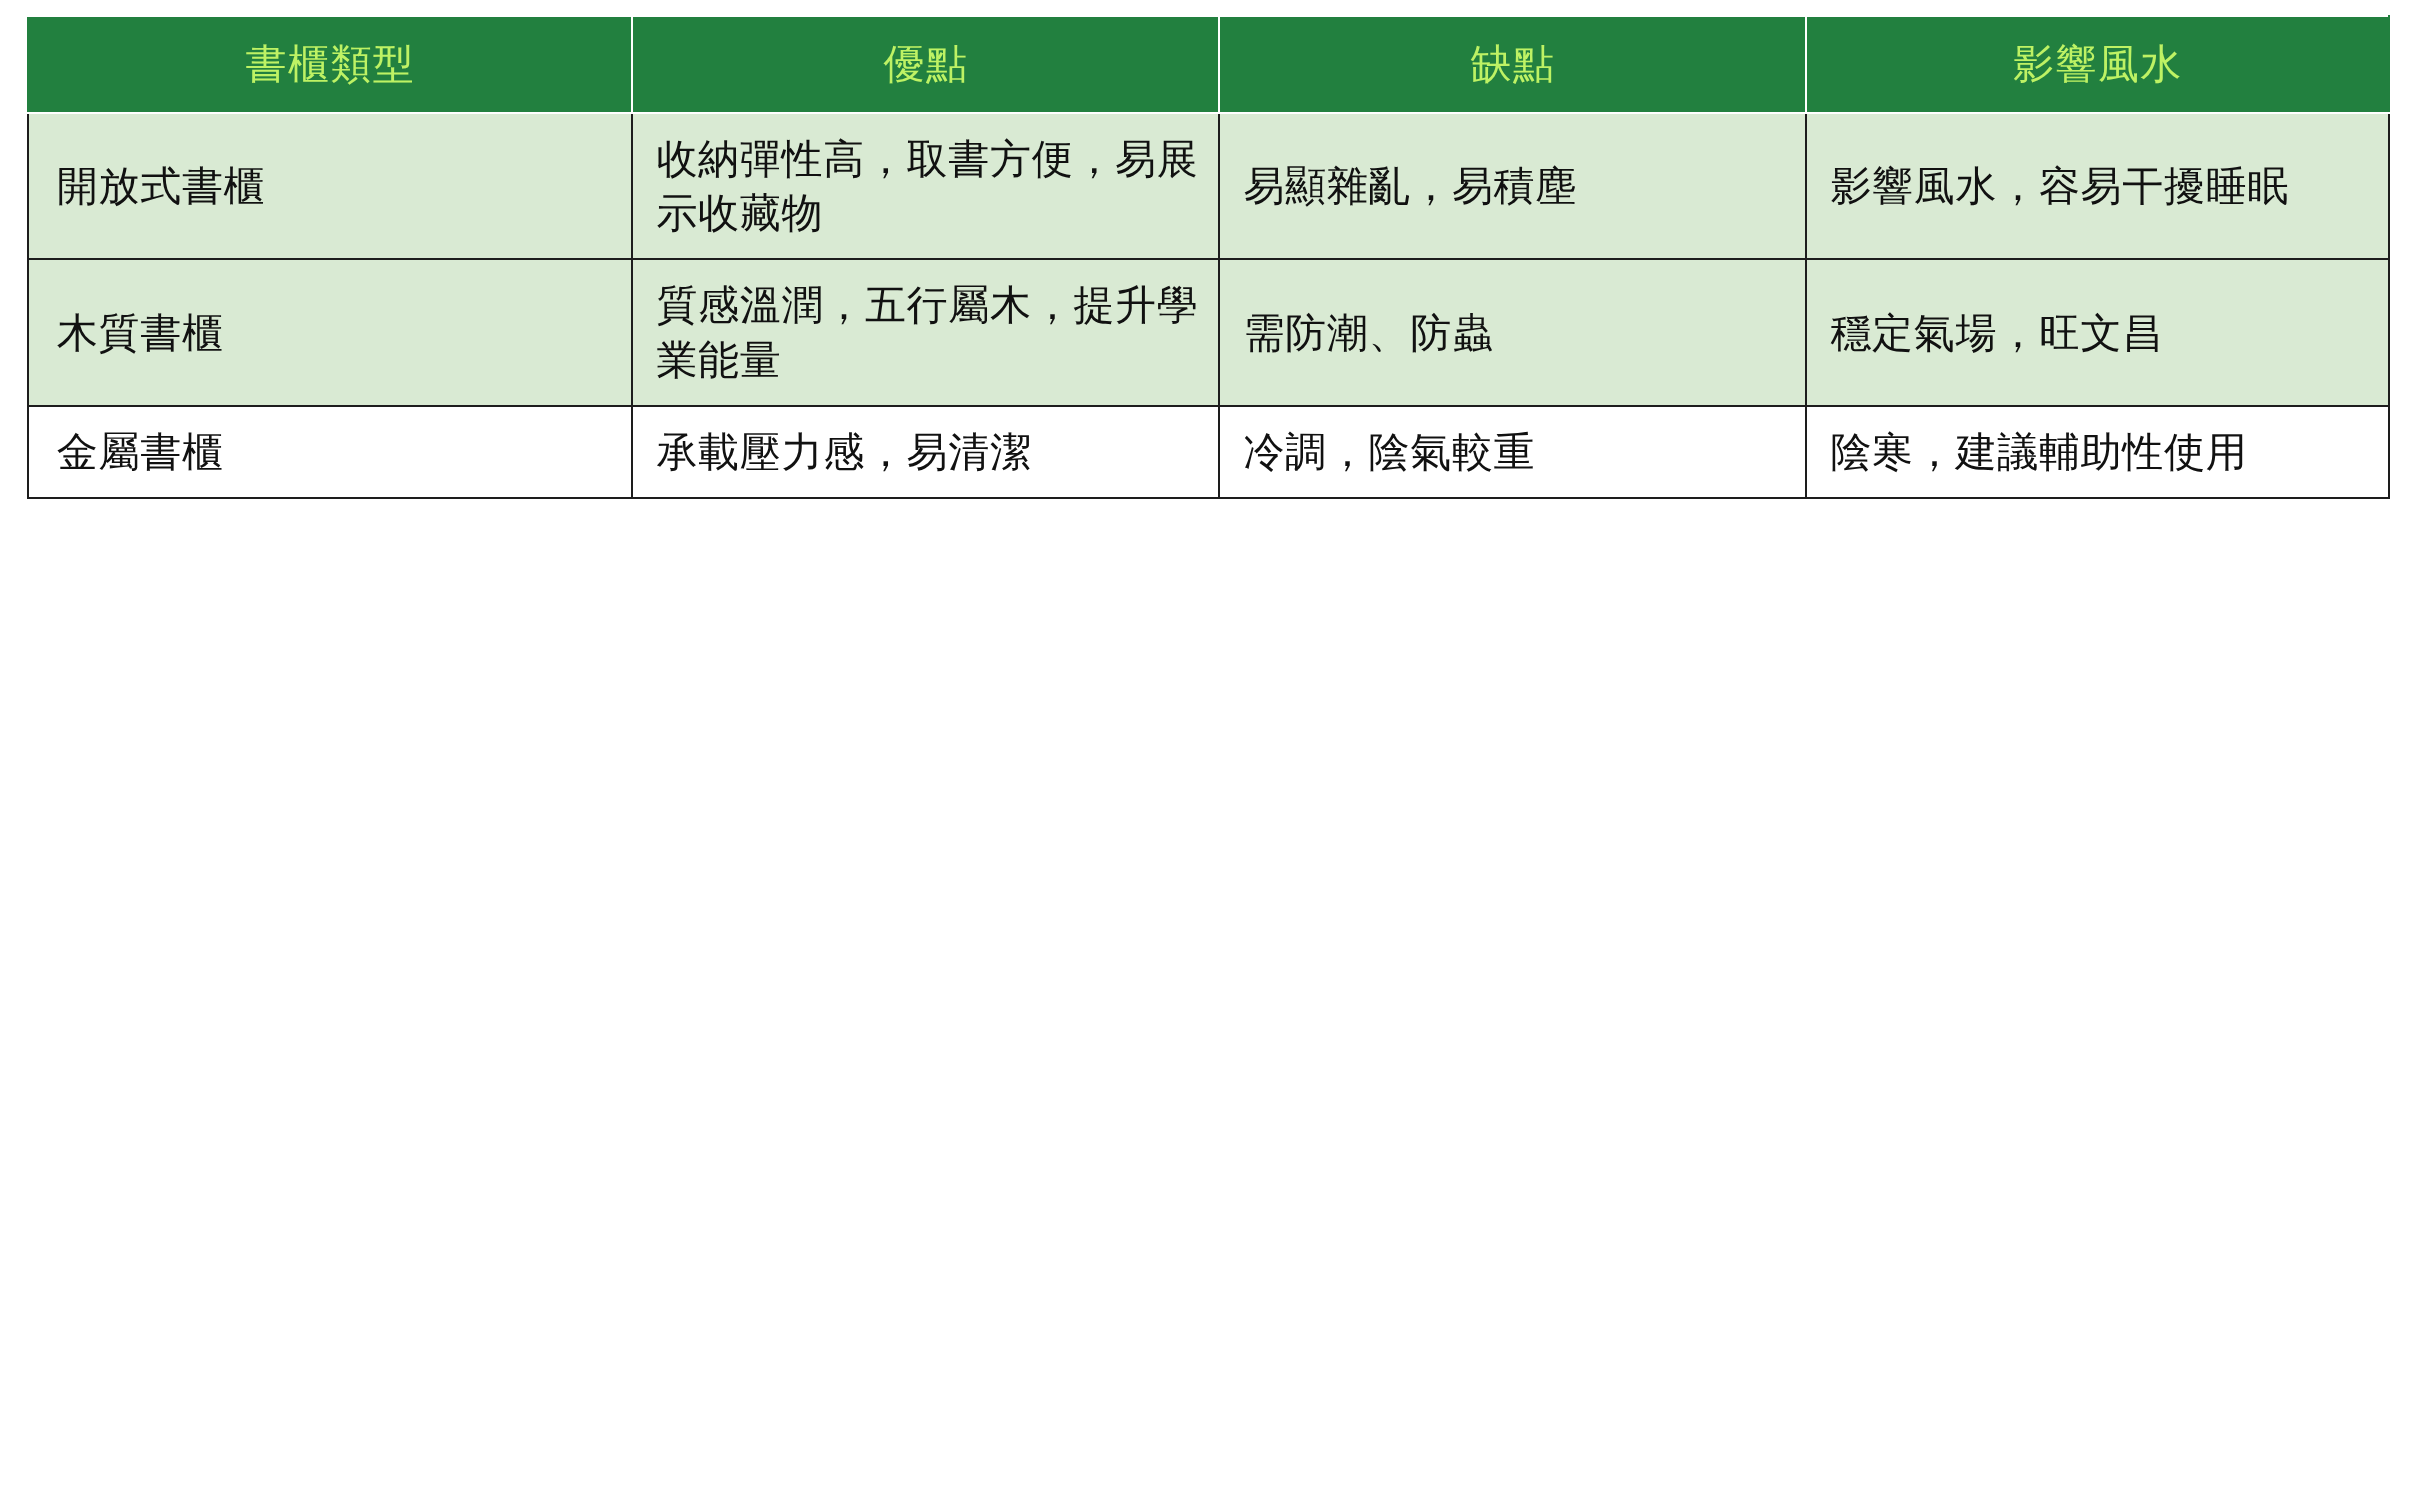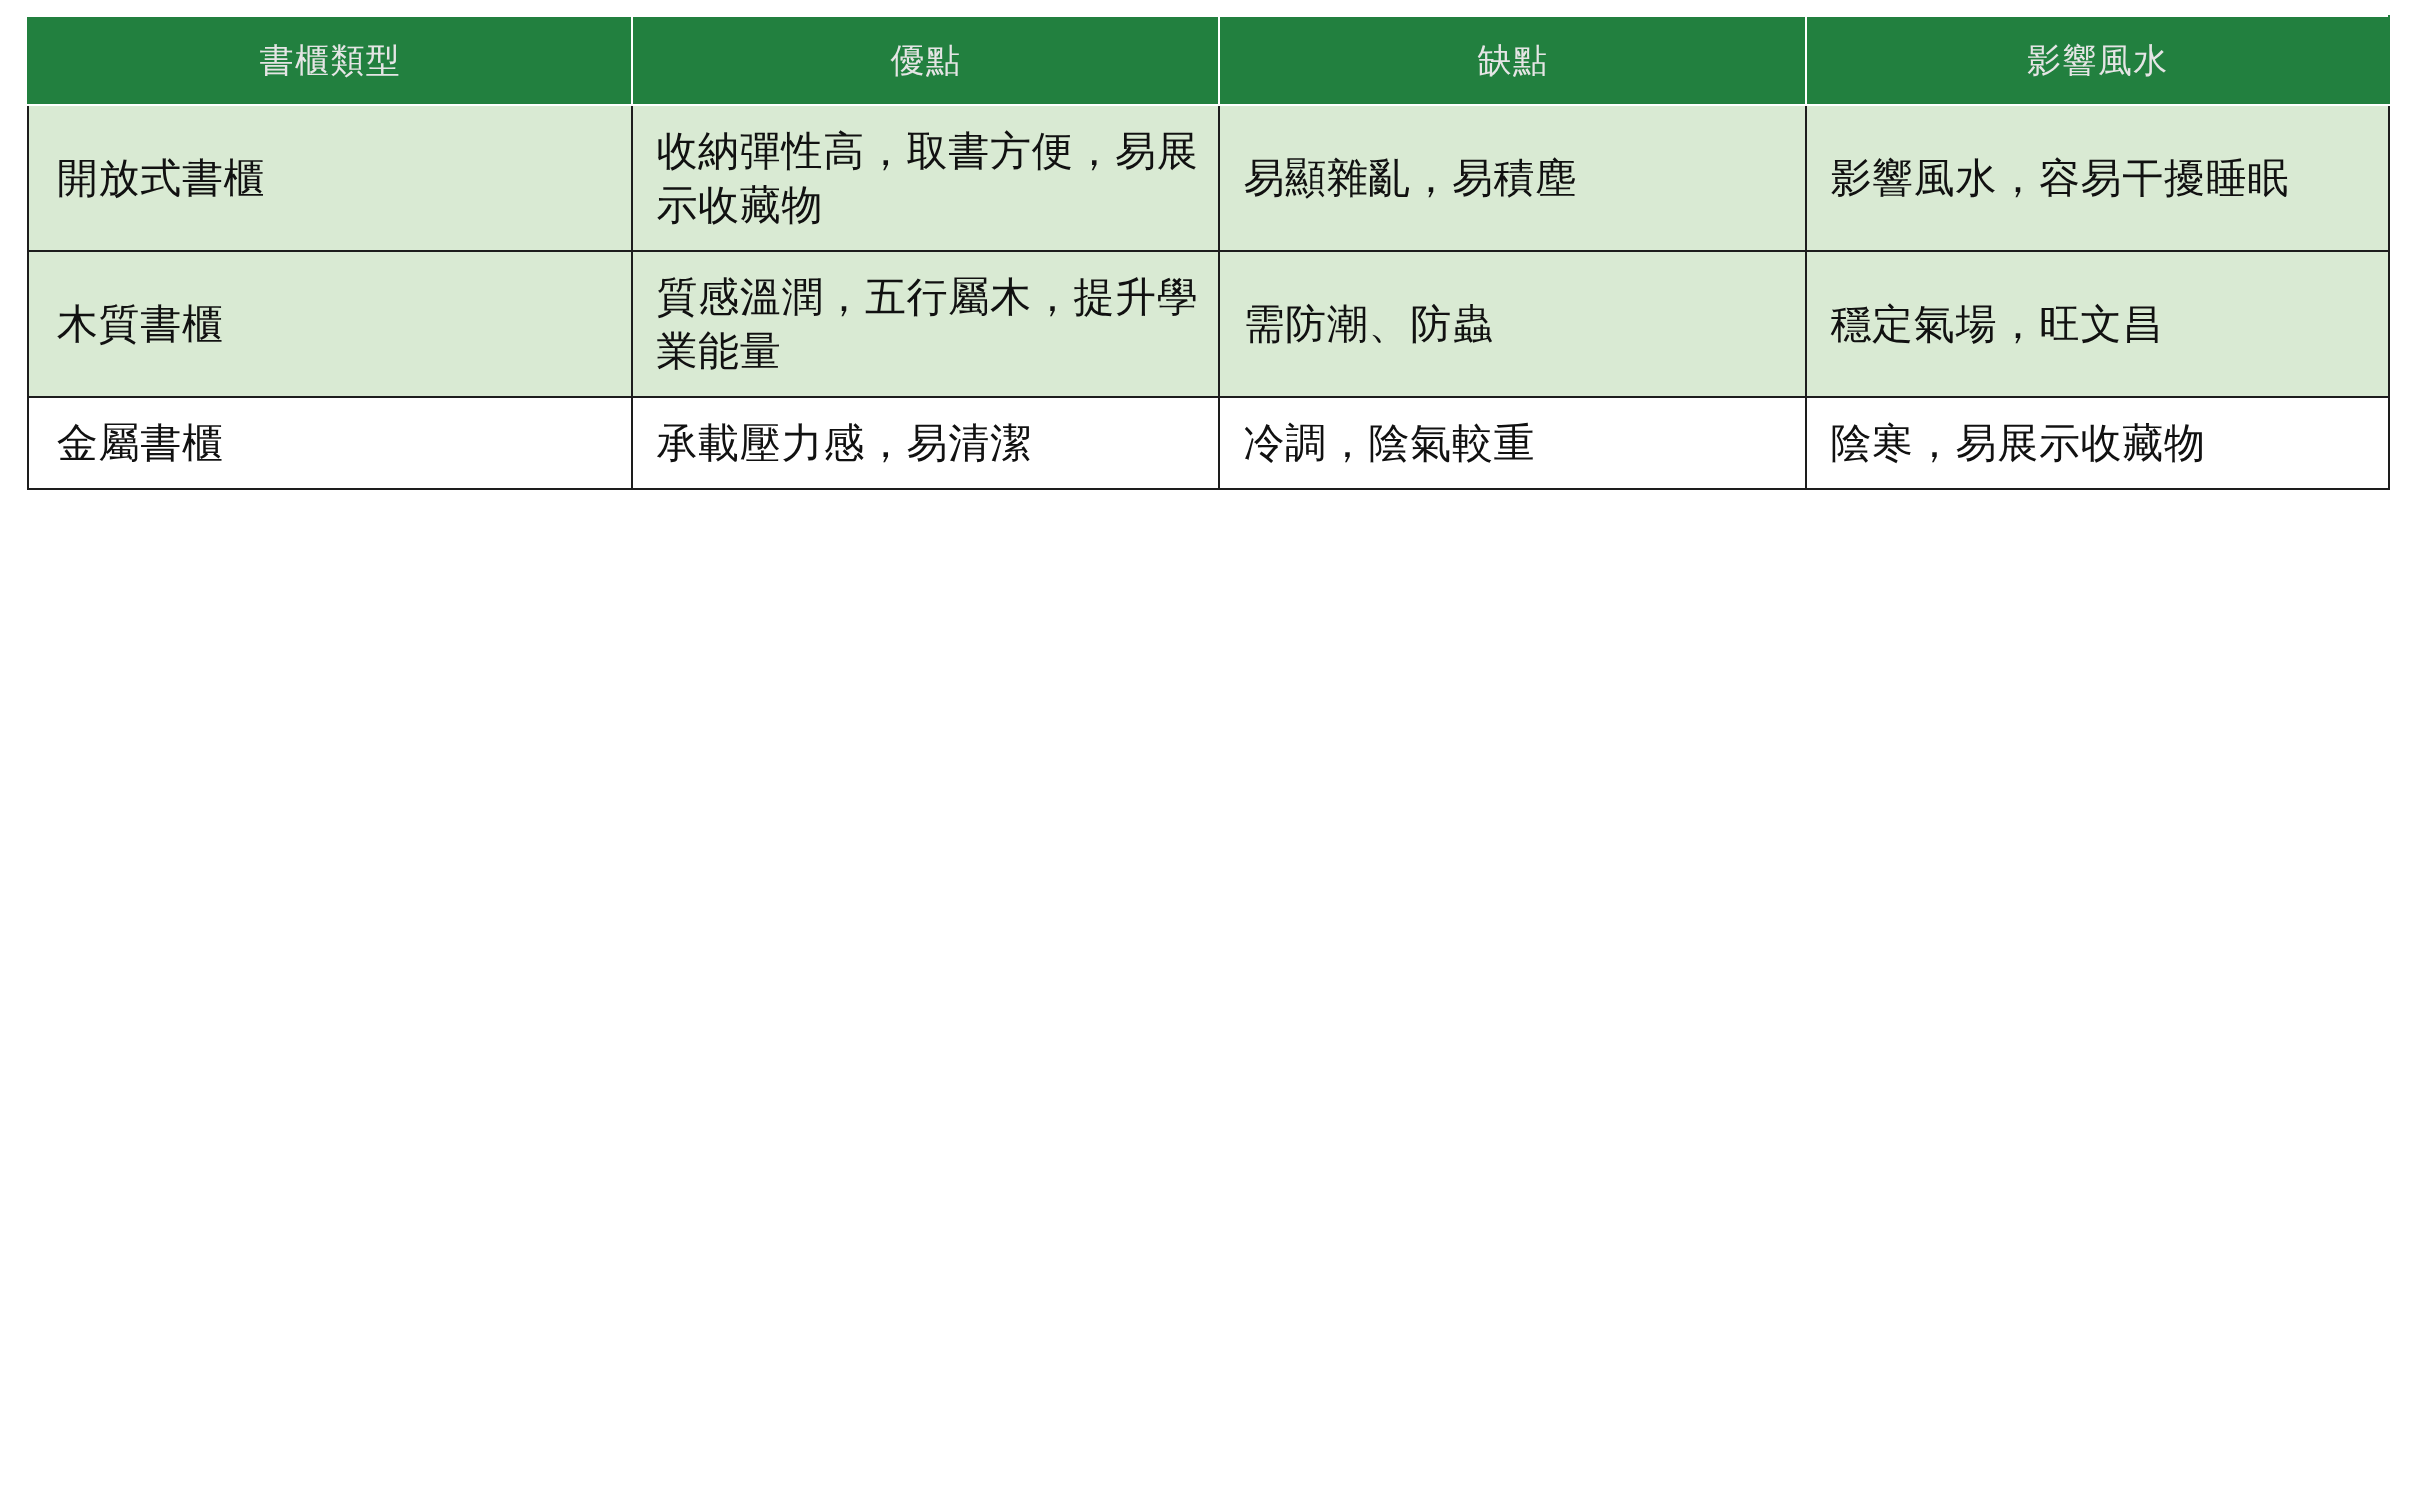--- a/index.html
+++ b/index.html
@@ -25,22 +25,22 @@
     table-layout: fixed;
     width: 2361px;
   }
   table.comparison col.c0 { width: 604px; }
   table.comparison col.c1 { width: 587px; }
   table.comparison col.c2 { width: 587px; }
   table.comparison col.c3 { width: 583px; }
 
   thead th {
     background: #22803f;
-    color: #e5e5e5;
-    font-size: 34px;
+    color: #bef264;
+    font-size: 41px;
     font-weight: normal;
     line-height: 1.25;
     text-align: center;
     vertical-align: middle;
     padding: 22px 13.7px;
     border: 2.1px solid #ffffff;
     letter-spacing: 1.4px;
   }
   thead th:first-child { border-left: 2.1px solid #22803f; }
   thead th:last-child  { border-right: 2.1px solid #22803f; }
@@ -98,18 +98,18 @@
       <tr class="shade">
         <td class="type-cell">木質書櫃</td>
         <td class="wide-text">質感溫潤，五行屬木，提升學業能量</td>
         <td class="wide-text">需防潮、防蟲</td>
         <td class="wide-text">穩定氣場，旺文昌</td>
       </tr>
       <tr class="plain">
         <td class="type-cell">金屬書櫃</td>
         <td class="wide-text">承載壓力感，易清潔</td>
         <td class="wide-text">冷調，陰氣較重</td>
-        <td class="wide-text">陰寒，易展示收藏物</td>
+        <td class="wide-text">陰寒，建議輔助性使用</td>
       </tr>
     </tbody>
   </table>
 </div>
 
 
 </body></html>

